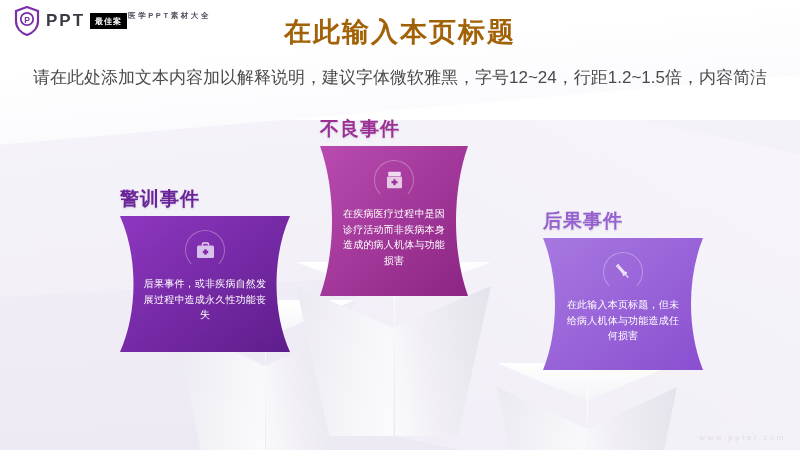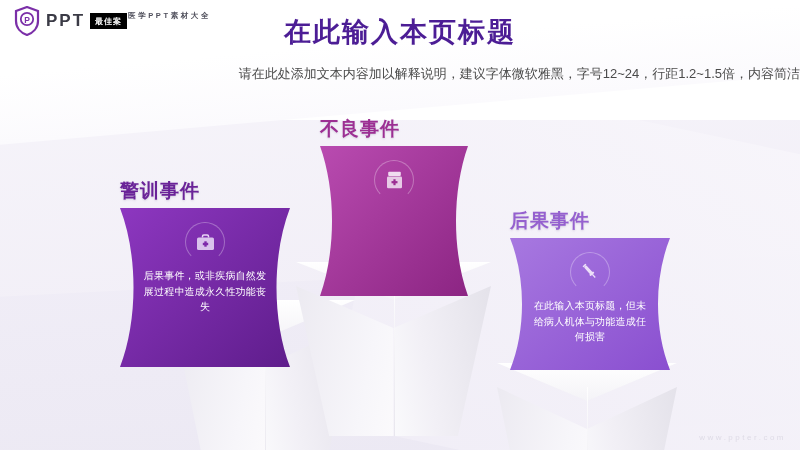--- a/index.html
+++ b/index.html
@@ -57,25 +57,25 @@
     padding:3px 5px 2px; border-radius:0; letter-spacing:1px;
     font-weight:bold; white-space:nowrap;
   }
   .logo-sub {
     font-size:7.5px; color:#50505c; letter-spacing:2.6px; white-space:nowrap;font-weight:bold;
   }
 
   #page-title {
     position:absolute; left:0; right:0; top:14px;
     text-align:center; font-size:27px; font-weight:bold;
-    color:#4c1d95; letter-spacing:2px;
+    color:#a16207; letter-spacing:2px;
   }
   #subtitle {
     position:absolute; left:0; right:0; top:62px;
-    text-align:right; font-size:13px; color:#4a4a4a;
+    text-align:center; font-size:17px; color:#4a4a4a;
     line-height:1.85;
   }
   #subtitle div { white-space:nowrap; }
 
   
   .pedestal { position:absolute; }
   .ped-top {
     position:absolute; width:100%; height:38px; left:0; top:0;
     background:linear-gradient(180deg,#ffffff 0%,#f4f3f7 100%);
     clip-path:polygon(0 0,100% 0,50% 100%);
@@ -182,21 +182,21 @@
   <div class="ped-edge"></div>
 </div>
 
 <div class="pedestal" style="left:497px; top:363px; width:180px; height:130px;">
   <div class="ped-left"></div>
   <div class="ped-right"></div>
   <div class="ped-top"></div>
   <div class="ped-edge"></div>
 </div>
 
-<div class="card" style="left:120px; top:208px; width:170px; height:159px;text-decoration:underline;">
+<div class="card" style="left:120px; top:216px; width:170px; height:136px;text-decoration:underline;">
   <div class="card-title" style="color: rgb(106, 35, 152);">警训事件</div>
   <svg class="card-svg" viewBox="0 0 170 136" preserveAspectRatio="none">
     <defs>
       <linearGradient id="g1" x1="0" y1="0" x2="1" y2="1">
         <stop offset="0%" stop-color="#8d37c0"></stop>
         <stop offset="100%" stop-color="#5f1d8c"></stop>
       </linearGradient>
     </defs>
     <path d="M0 0 H170 C152 40 152 96 170 136 H0 C18 96 18 40 0 0 Z" fill="url(#g1)"></path>
   </svg>
@@ -228,24 +228,25 @@
   <div class="card-inner">
     <span class="icon-wrap">
       <span class="icon-ring"></span>
       <svg class="icon-glyph" width="17" height="18" viewBox="0 0 17 18">
         <rect x="2.2" y="0.8" width="12.6" height="4.2" rx="1" fill="#f0dcf0"></rect>
         <rect x="1" y="5.6" width="15" height="11.6" rx="1.2" fill="#e7cbe6"></rect>
         <rect x="7.4" y="8.2" width="2.2" height="6" fill="#9c2f93"></rect>
         <rect x="5.5" y="10.1" width="6" height="2.2" fill="#9c2f93"></rect>
       </svg>
     </span>
+    <div class="card-text">在疾病医疗过程中是因诊疗活动而非疾病本身造成的病人机体与功能损害</div>
   </div>
 </div>
 
-<div class="card" style="left:510px; top:238px; width:160px; height:132px;">
+<div class="card" style="left:543px; top:238px; width:160px; height:132px;font-family:Liberation Mono, monospace;">
   <div class="card-title" style="color: rgb(149, 96, 207);">后果事件</div>
   <svg class="card-svg" viewBox="0 0 160 132" preserveAspectRatio="none">
     <defs>
       <linearGradient id="g3" x1="0" y1="0" x2="1" y2="1">
         <stop offset="0%" stop-color="#a778e0"></stop>
         <stop offset="100%" stop-color="#8a4fd0"></stop>
       </linearGradient>
     </defs>
     <path d="M0 0 H160 C144 40 144 92 160 132 H0 C16 92 16 40 0 0 Z" fill="url(#g3)"></path>
   </svg>

